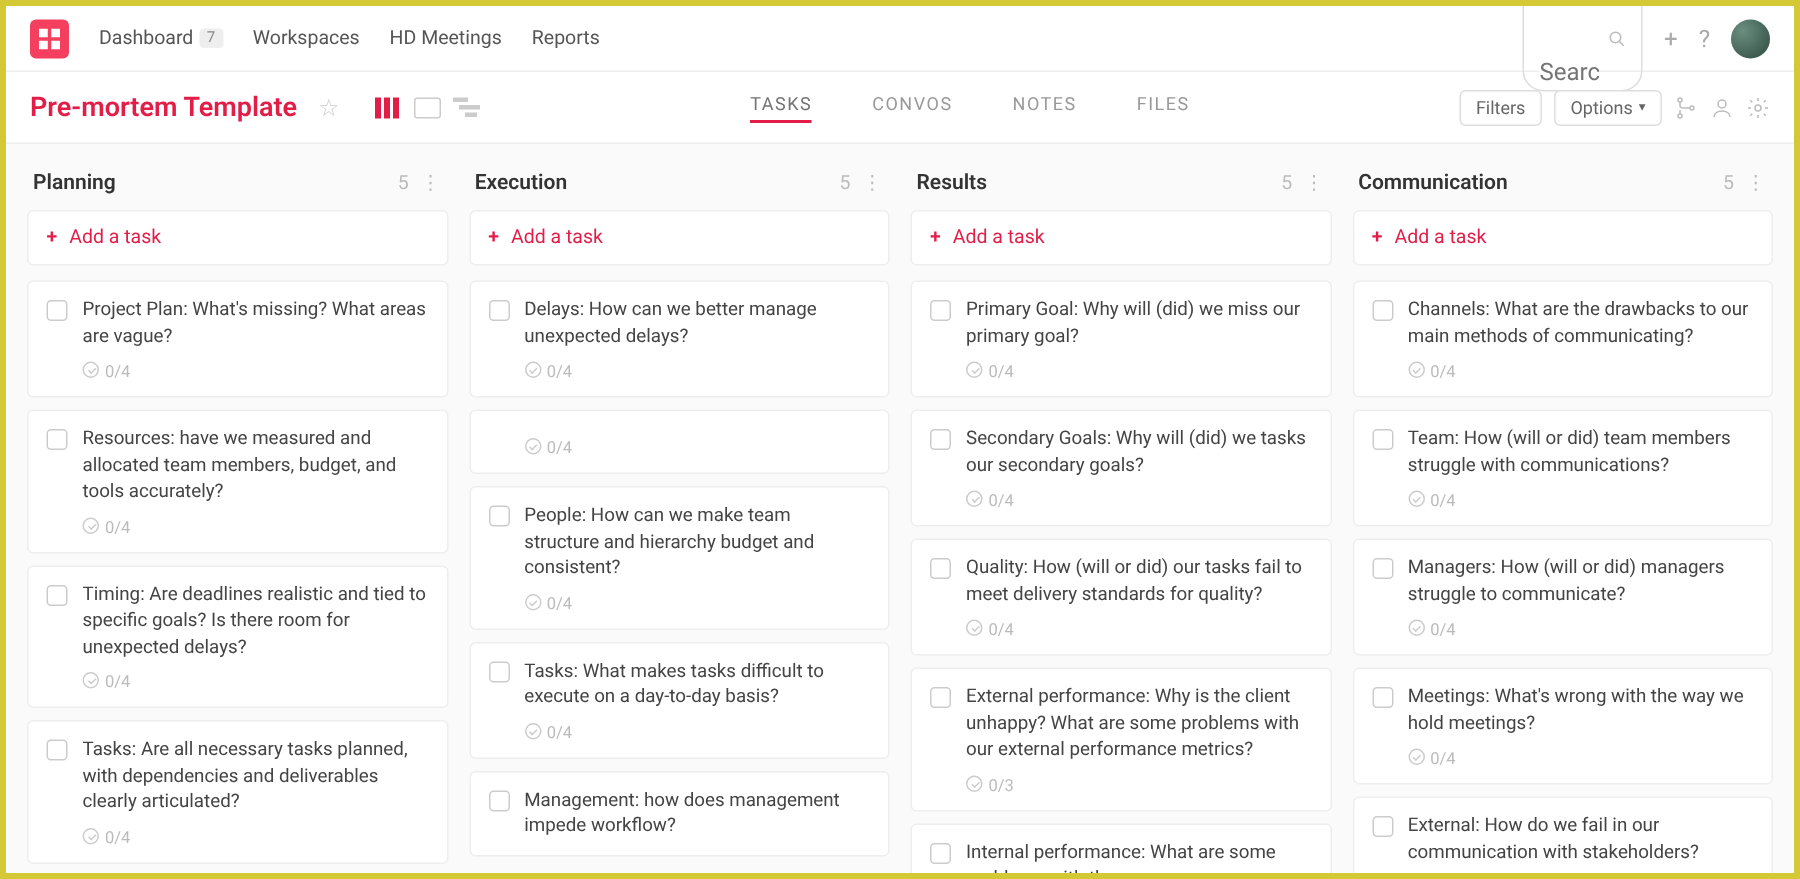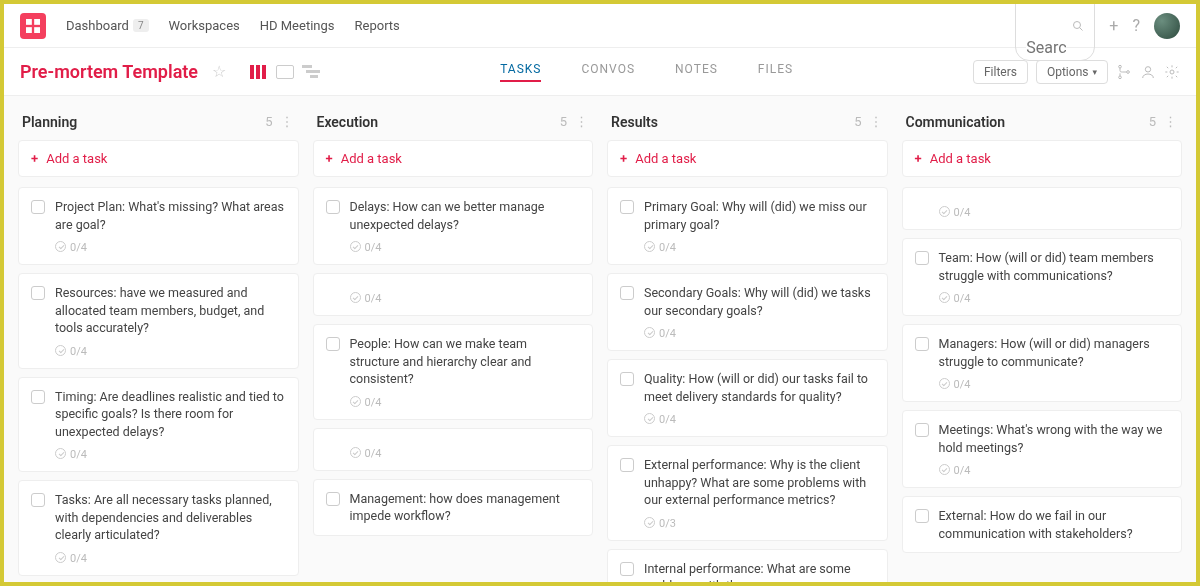--- a/index.html
+++ b/index.html
@@ -20,21 +20,21 @@
 .view-switches { display:flex; gap:8px; margin-left:10px; }
 .view-switch { width:18px; height:14px; cursor:pointer; }
 .vs-board { display:flex; gap:2px; }
 .vs-board span { width:4px; height:14px; background:#e11d48; }
 .vs-list { border:1.5px solid #ccc; border-radius:2px; }
 .vs-timeline { display:flex; flex-direction:column; gap:2px; }
 .vs-timeline span { height:3px; background:#ccc; }
 .vs-timeline span:nth-child(1){width:10px;} .vs-timeline span:nth-child(2){width:14px;margin-left:4px;} .vs-timeline span:nth-child(3){width:8px;margin-left:8px;}
 .tabs { display:flex; gap:40px; margin:0 auto; }
 .tab { font-size:12px; color:#999; letter-spacing:1px; cursor:pointer; padding-bottom:4px; }
-.tab.active { color:#0369a1; border-bottom:2px solid #e11d48; }
+.tab.active { color:#737373; border-bottom:2px solid #e11d48; }
 .sub-right { display:flex; gap:8px; align-items:center; }
 .pill-btn { border:1px solid #ddd; border-radius:4px; padding:4px 10px; font-size:12px; color:#666; cursor:pointer; display:flex; align-items:center; gap:4px; background:#fff; }
 .tool-icon { color:#bbb; cursor:pointer; }
 .board { display:flex; gap:14px; padding:14px 14px; overflow-x:auto; height:calc(100% - 92px); background:#fafafa; }
 .column { flex:1; min-width:270px; display:flex; flex-direction:column; }
 .col-header { display:flex; align-items:flex-start; justify-content:space-between; padding:4px 4px 10px; }
 .col-title { font-size:14px; font-weight:600; color:#333; }
 .col-meta { display:flex; align-items:center; gap:8px; color:#bbb; font-size:13px; }
 .dots { letter-spacing:1px; cursor:pointer; }
 .add-task { background:#fff; border:1px solid #eee; border-radius:4px; padding:10px 12px; display:flex; align-items:center; gap:8px; color:#e11d48; font-size:13px; cursor:pointer; margin-bottom:10px; }
@@ -142,21 +142,21 @@
     </span>
       </div>
       <div class="add-task">
         <span style="font-weight:600">+</span>
         <span>Add a task</span>
       </div>
       <div class="cards">
         <div class="card">
           <div class="card-top">
         <div class="checkbox"></div>
-        <div class="card-text">Project Plan: What's missing? What areas are goal?</div>
+        <div class="card-text">Project Plan: What's missing? What areas are vague?</div>
       </div>
       <div class="card-footer">
         <span class="subtask-icon"></span>
         <span>0/4</span>
       </div>
         </div>
         <div class="card">
           <div class="card-top">
         <div class="checkbox"></div>
         <div class="card-text">Resources: have we measured and allocated team members, budget, and tools accurately?</div>
@@ -213,28 +213,32 @@
         </div>
         <div class="card">
       <div class="card-footer">
         <span class="subtask-icon"></span>
         <span>0/4</span>
       </div>
         </div>
         <div class="card">
           <div class="card-top">
         <div class="checkbox"></div>
-        <div class="card-text">People: How can we make team structure and hierarchy clear and consistent?</div>
-      </div>
-      <div class="card-footer">
-        <span class="subtask-icon"></span>
-        <span>0/4</span>
-      </div>
-        </div>
-        <div class="card">
+        <div class="card-text">People: How can we make team structure and hierarchy budget and consistent?</div>
+      </div>
+      <div class="card-footer">
+        <span class="subtask-icon"></span>
+        <span>0/4</span>
+      </div>
+        </div>
+        <div class="card">
+          <div class="card-top">
+        <div class="checkbox"></div>
+        <div class="card-text">Tasks: What makes tasks difficult to execute on a day-to-day basis?</div>
+      </div>
       <div class="card-footer">
         <span class="subtask-icon"></span>
         <span>0/4</span>
       </div>
         </div>
         <div class="card">
           <div class="card-top">
         <div class="checkbox"></div>
         <div class="card-text">Management: how does management impede workflow?</div>
       </div>
@@ -309,20 +313,24 @@
       <span>5</span>
       <span class="dots">⋮</span>
     </span>
       </div>
       <div class="add-task">
         <span style="font-weight:600">+</span>
         <span>Add a task</span>
       </div>
       <div class="cards">
         <div class="card">
+          <div class="card-top">
+        <div class="checkbox"></div>
+        <div class="card-text">Channels: What are the drawbacks to our main methods of communicating?</div>
+      </div>
       <div class="card-footer">
         <span class="subtask-icon"></span>
         <span>0/4</span>
       </div>
         </div>
         <div class="card">
           <div class="card-top">
         <div class="checkbox"></div>
         <div class="card-text">Team: How (will or did) team members struggle with communications?</div>
       </div>

